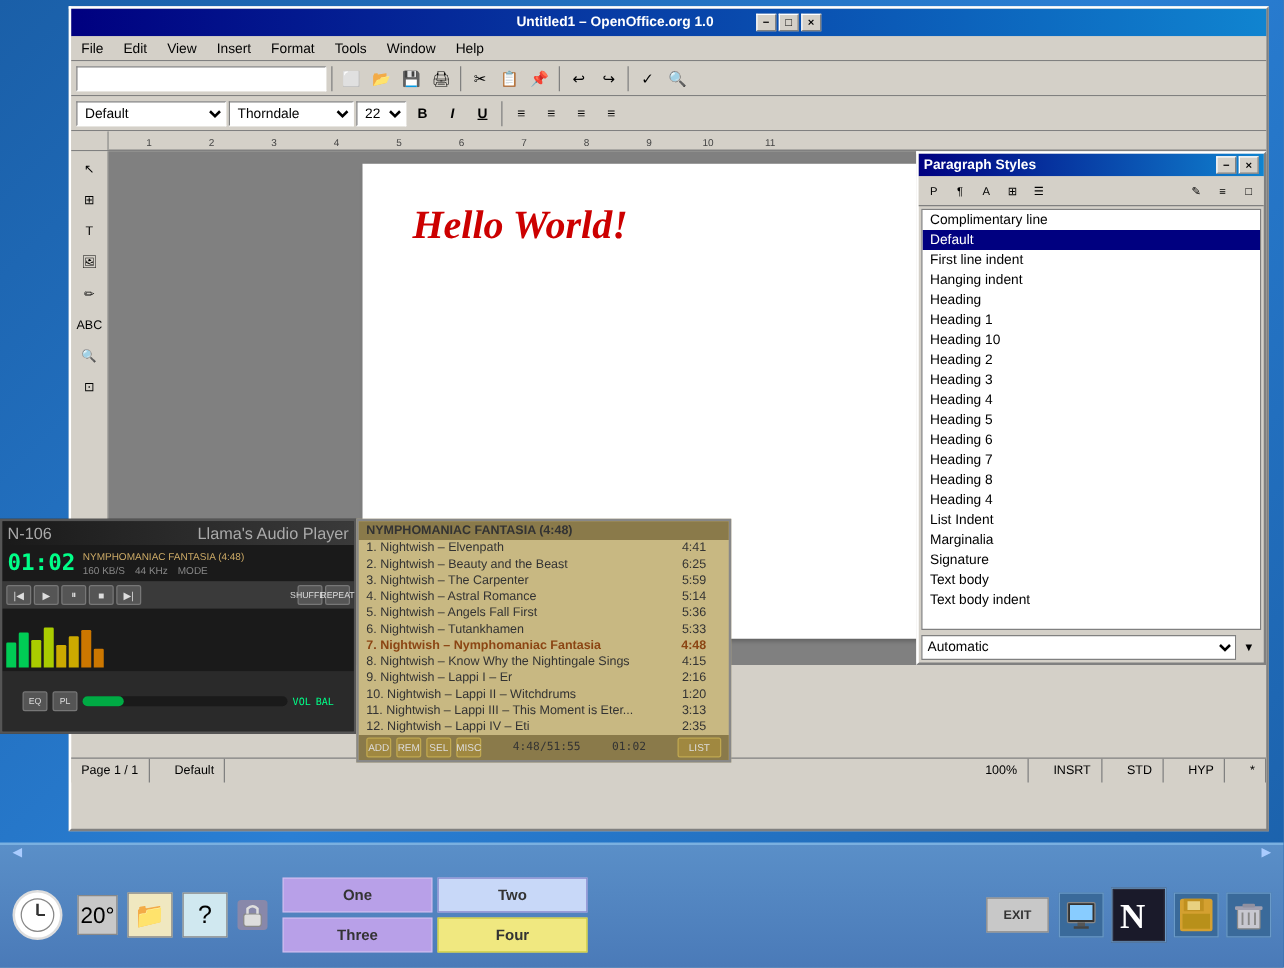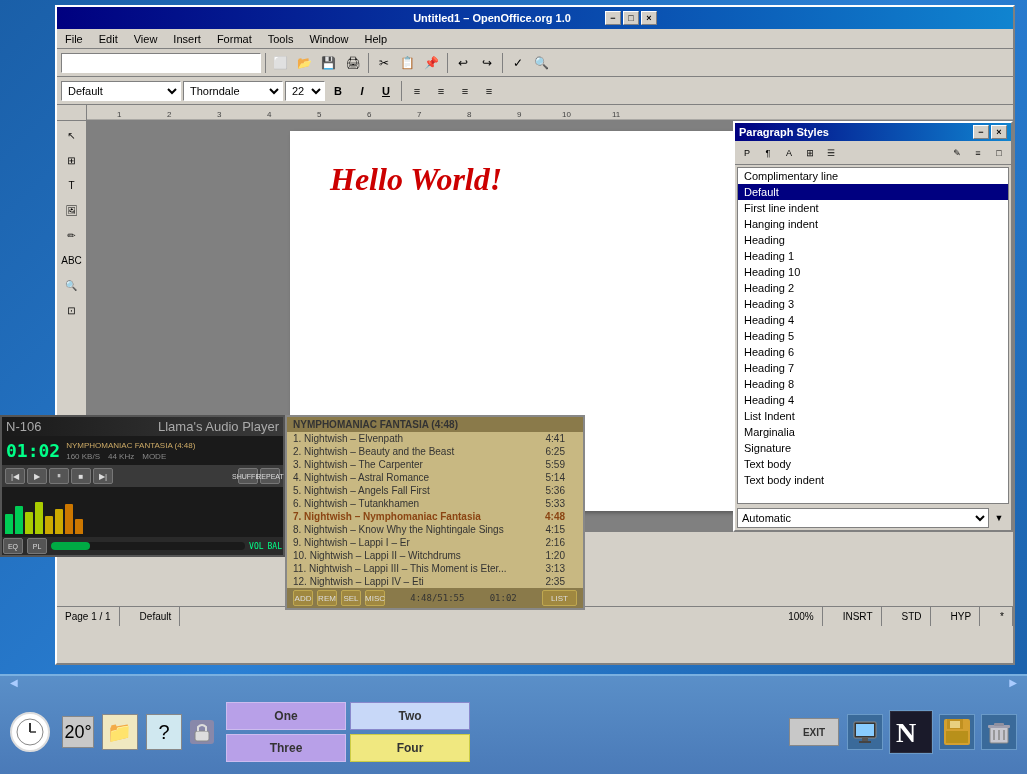--- a/index.html
+++ b/index.html
@@ -802,21 +802,21 @@
   <div class="player-eq">
     <div class="eq-bar" style="height:20px; background:#00cc55;"></div>
     <div class="eq-bar" style="height:28px; background:#00cc55;"></div>
     <div class="eq-bar" style="height:22px; background:#aacc00;"></div>
     <div class="eq-bar" style="height:32px; background:#aacc00;"></div>
     <div class="eq-bar" style="height:18px; background:#ccaa00;"></div>
     <div class="eq-bar" style="height:25px; background:#ccaa00;"></div>
     <div class="eq-bar" style="height:30px; background:#cc7700;"></div>
     <div class="eq-bar" style="height:15px; background:#cc7700;"></div>
   </div>
-  <div style="background:#2a2a2a; padding:1px; display:flex; align-items:center; gap:4px;">
+  <div style="background:#2a2a2a; padding:16px; display:flex; align-items:center; gap:4px;">
     <div class="ctrl-btn" style="font-size:7px;">EQ</div>
     <div class="ctrl-btn" style="font-size:7px;">PL</div>
     <div style="flex:1; background:#1a1a1a; height:8px; border-radius:4px;">
       <div style="width:20%; height:100%; background:#00aa44; border-radius:4px;"></div>
     </div>
     <div style="color:#00ff88; font-size:8px; font-family:monospace;">VOL</div>
     <div style="color:#00ff88; font-size:8px; font-family:monospace;">BAL</div>
   </div>
 </div>
 

